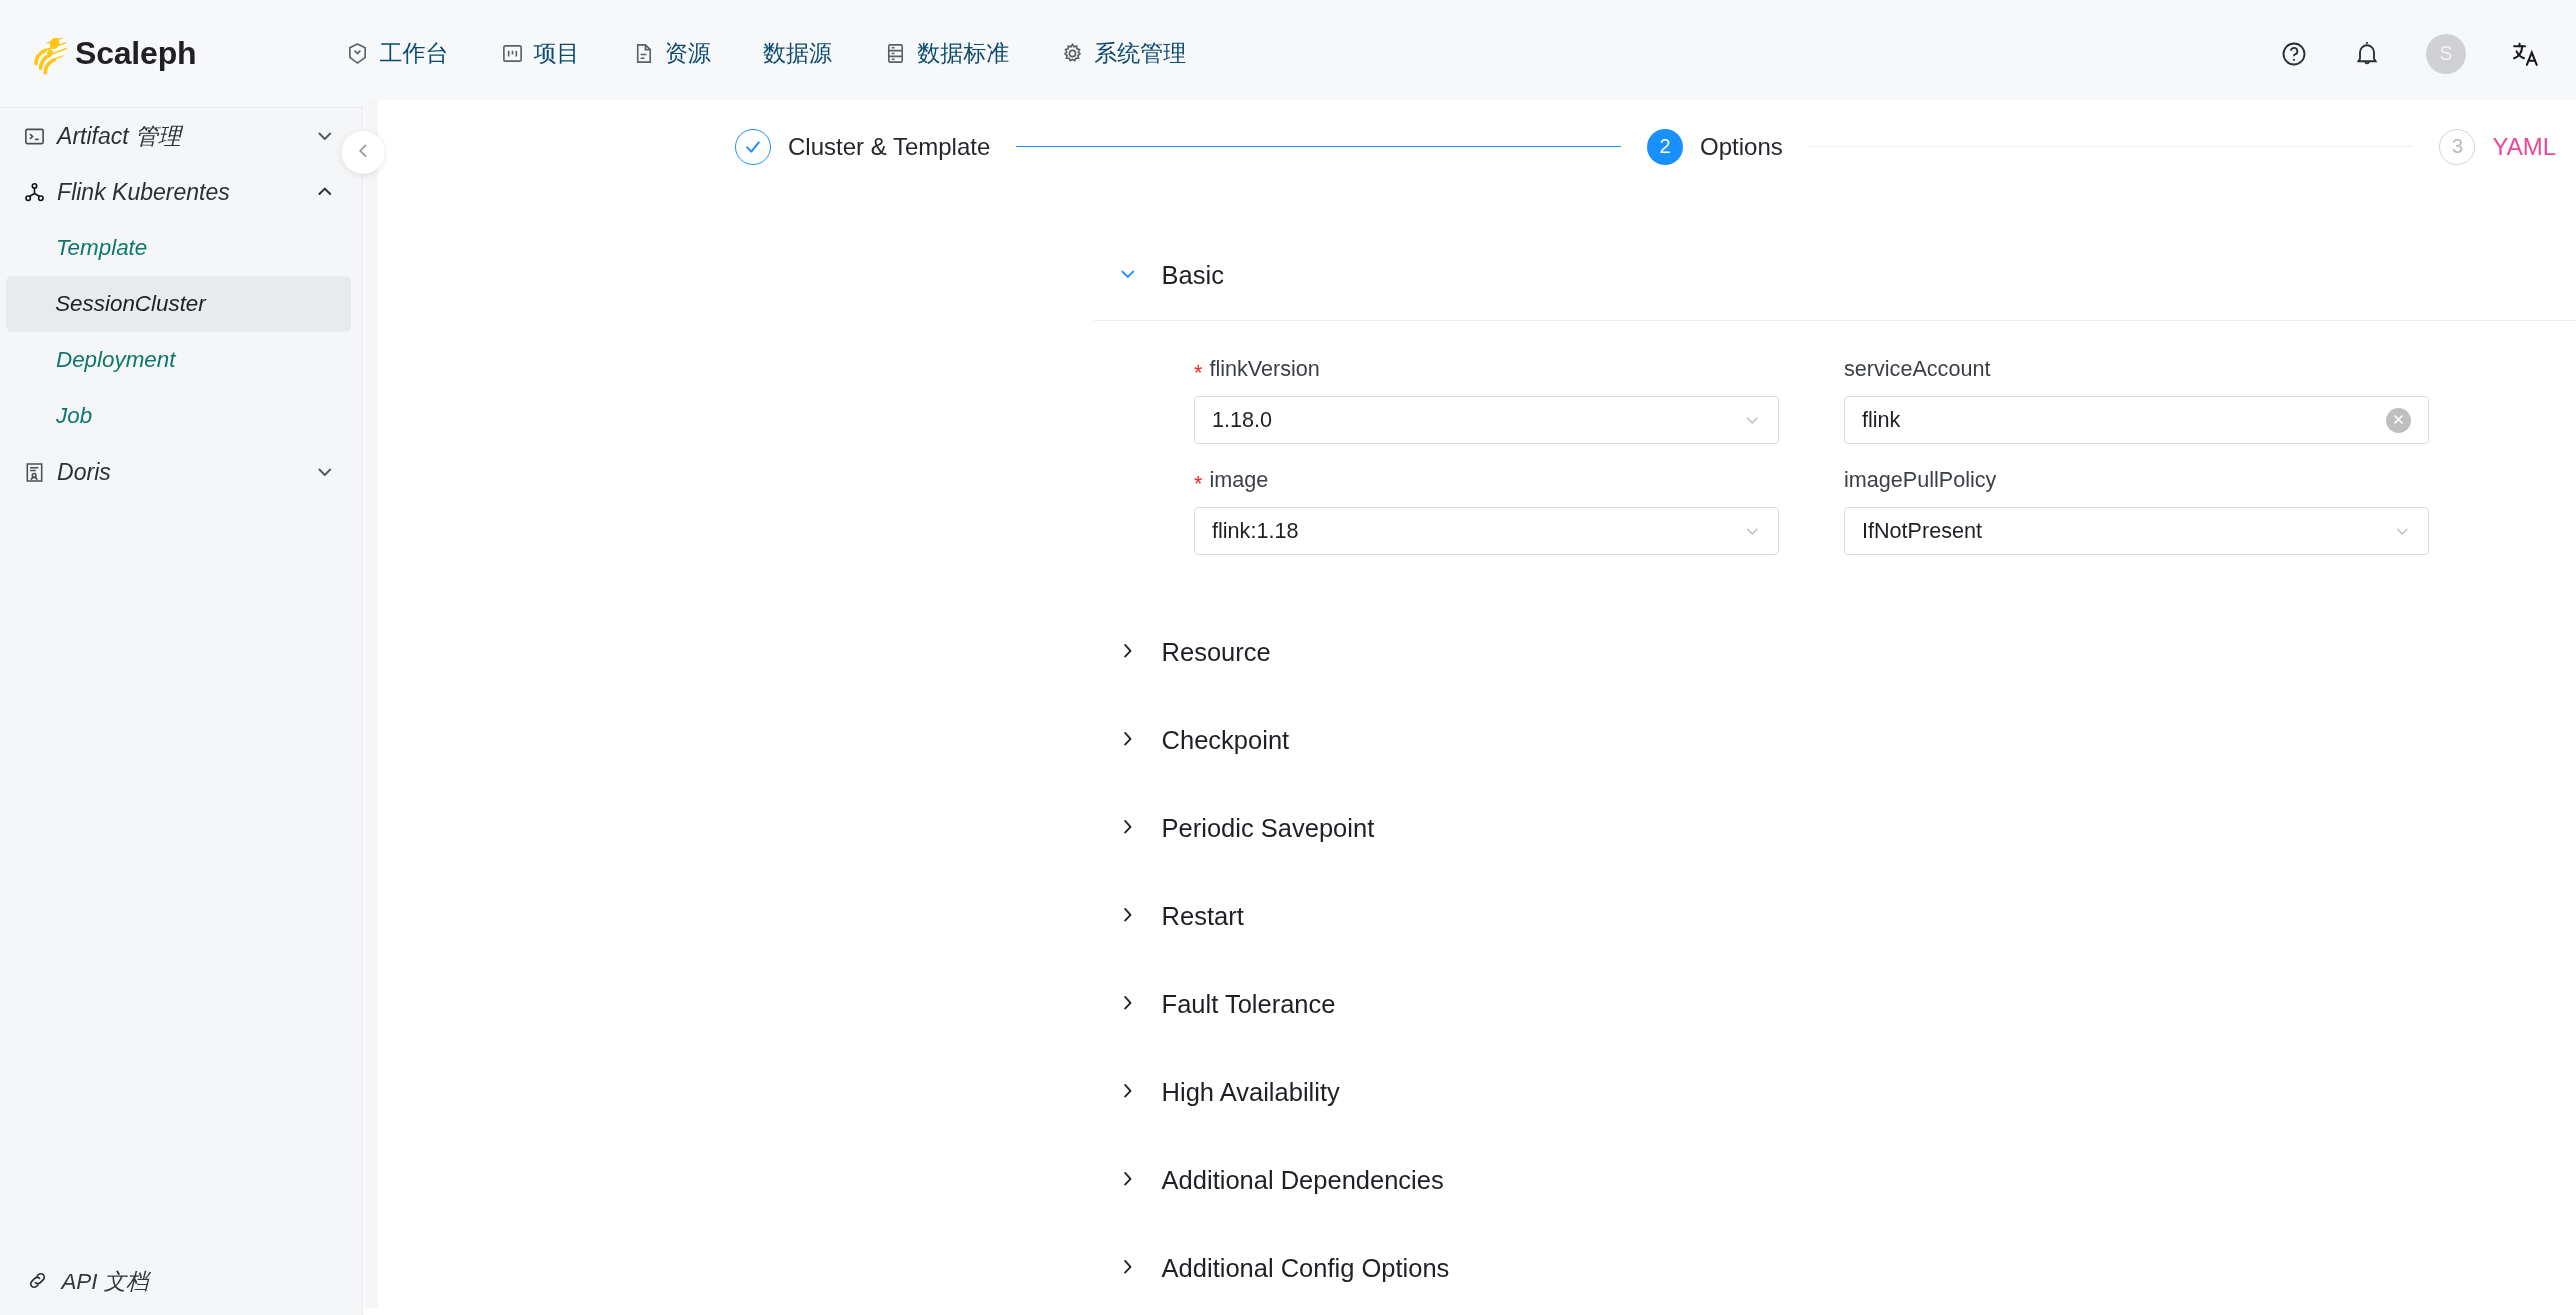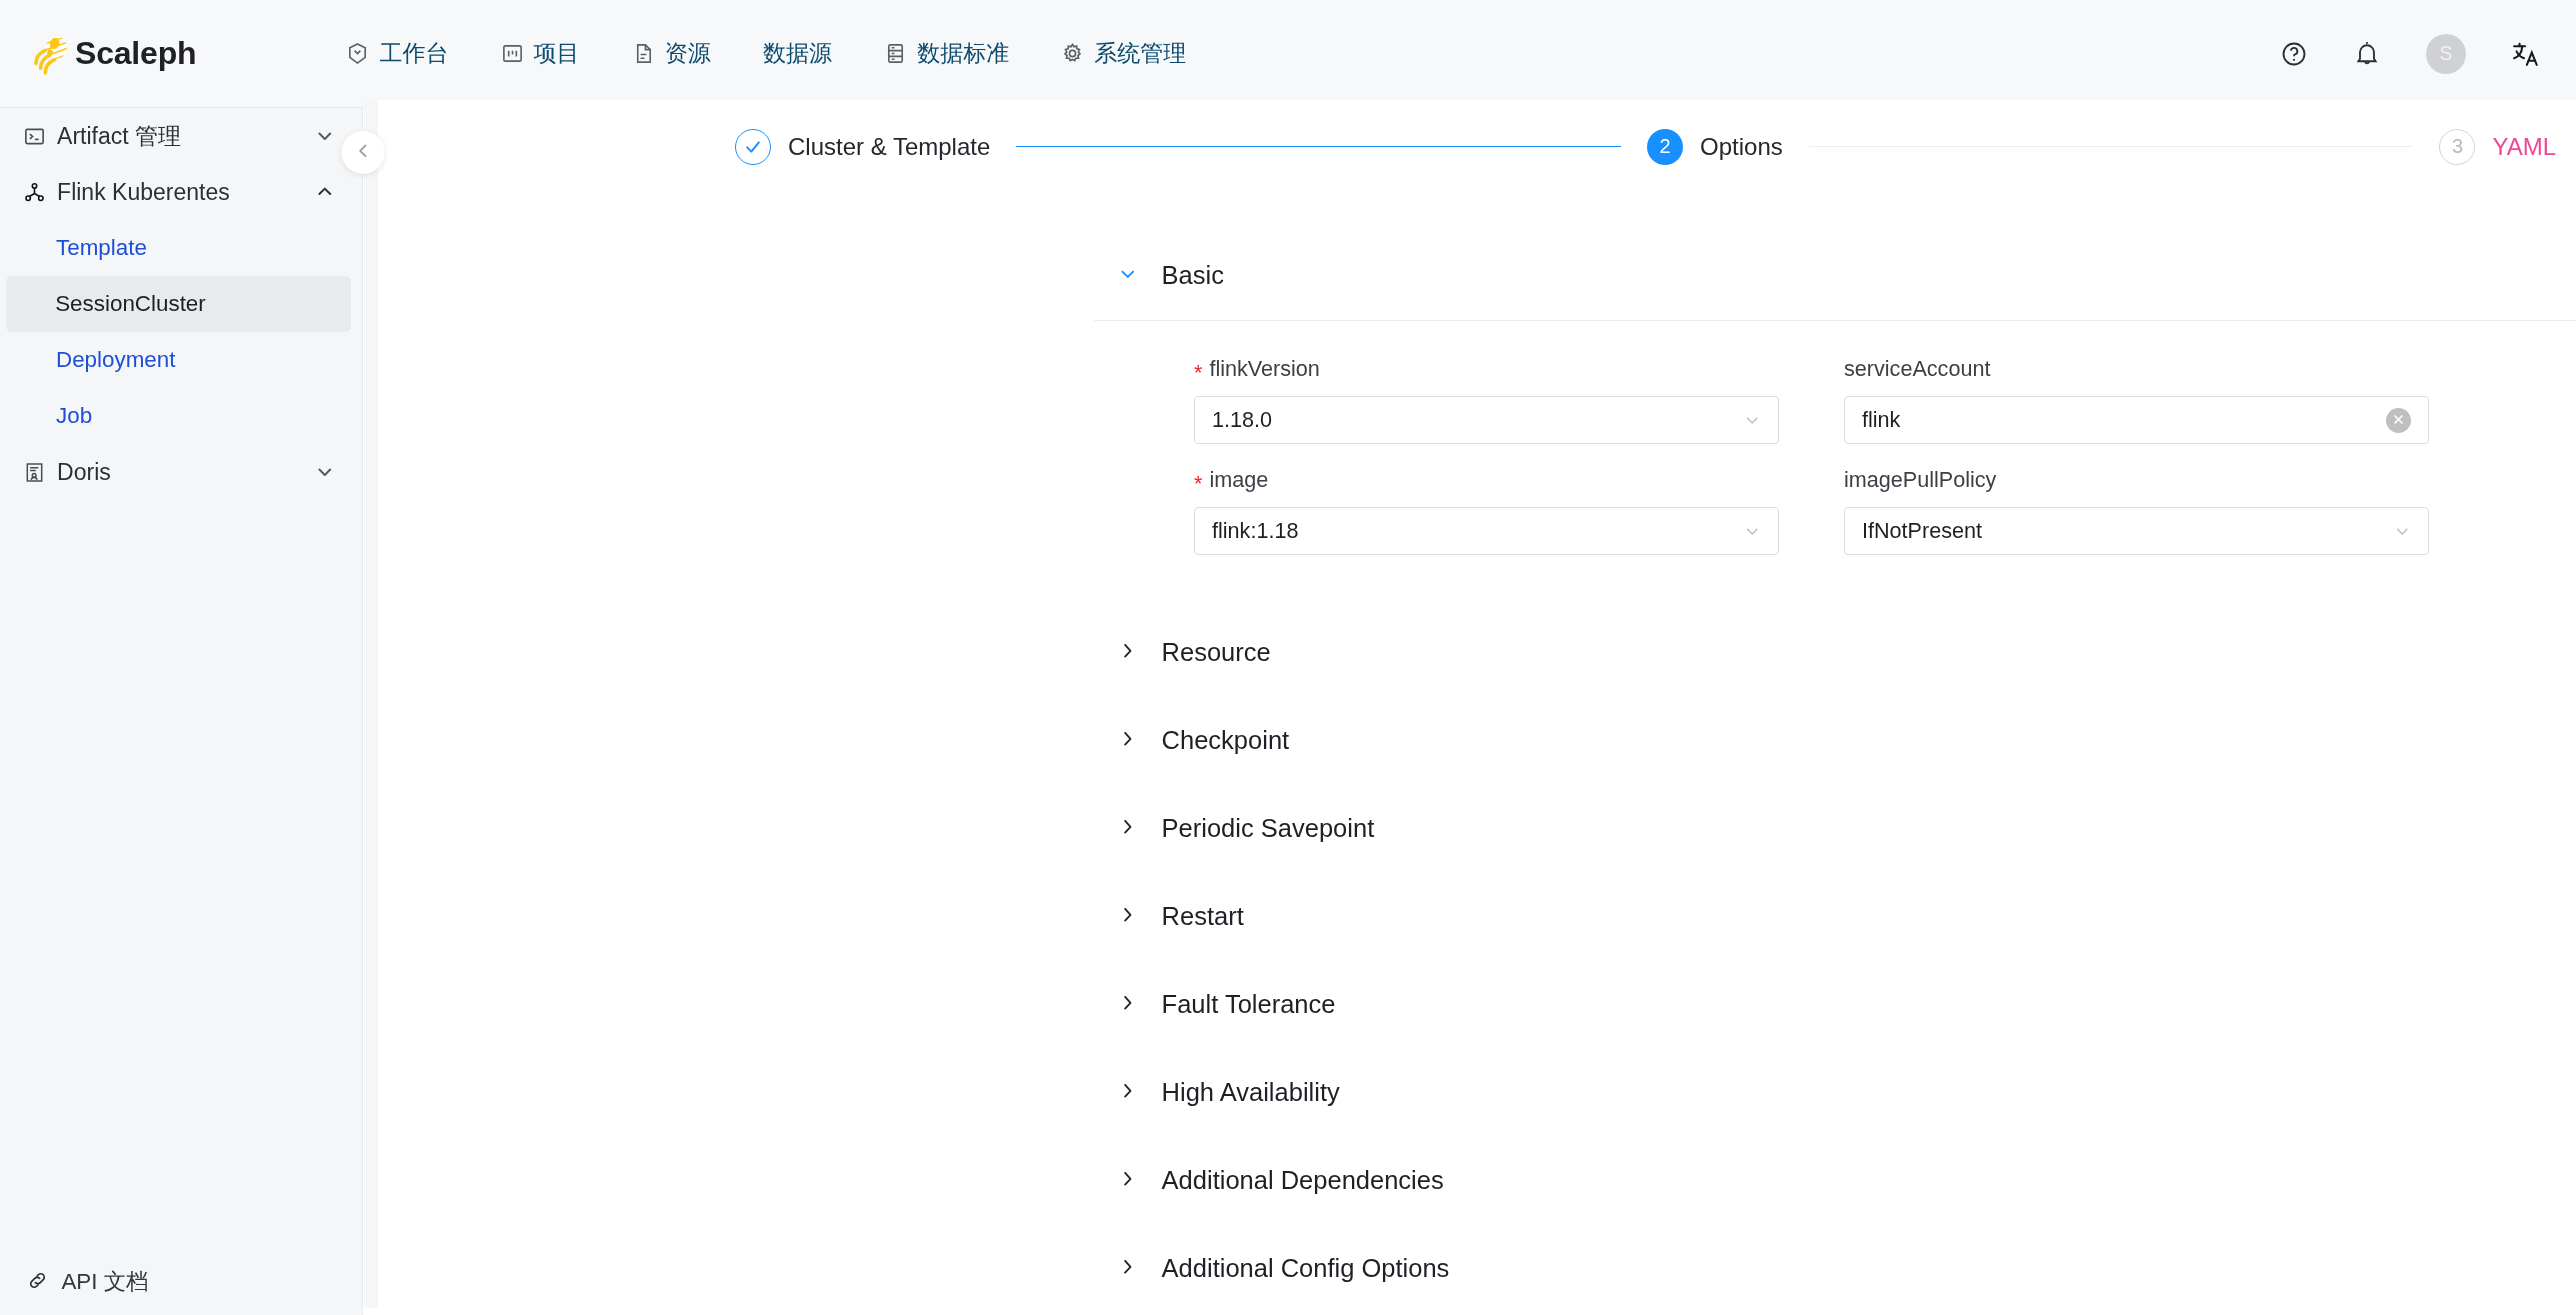--- a/index.html
+++ b/index.html
@@ -81,20 +81,21 @@
   }
 
   
   .sidebar {
     position: absolute;
     top: 108px; left: 0;
     width: 363px;
     height: 1208px;
     background: #f5f6f8;
     border-right: 0.8px solid #e7e9ec;
+    font-style: italic;
   }
   .side-group {
     display: flex;
     align-items: center;
     height: 56px;
     padding: 0 26px 0 23px;
     cursor: pointer;
     position: relative;
   }
   .side-group .g-ico { width: 31px; display: flex; align-items: center; }
@@ -110,21 +111,21 @@
     display: flex;
     align-items: center;
   }
 
   .side-item {
     display: flex;
     align-items: center;
     height: 56px;
     padding-left: 56px;
     font-size: 22.4px;
-    color: #1d4ed8;
+    color: #0f766e;
     cursor: pointer;
     margin: 0 10.8px 0 0;
     border-radius: 0 6.2px 6.2px 0;
   }
   .side-item.selected {
     background: #e8eaec;
     color: #1d2024;
     border-radius: 6.2px;
     margin-left: 6.2px;
     padding-left: 49px;

